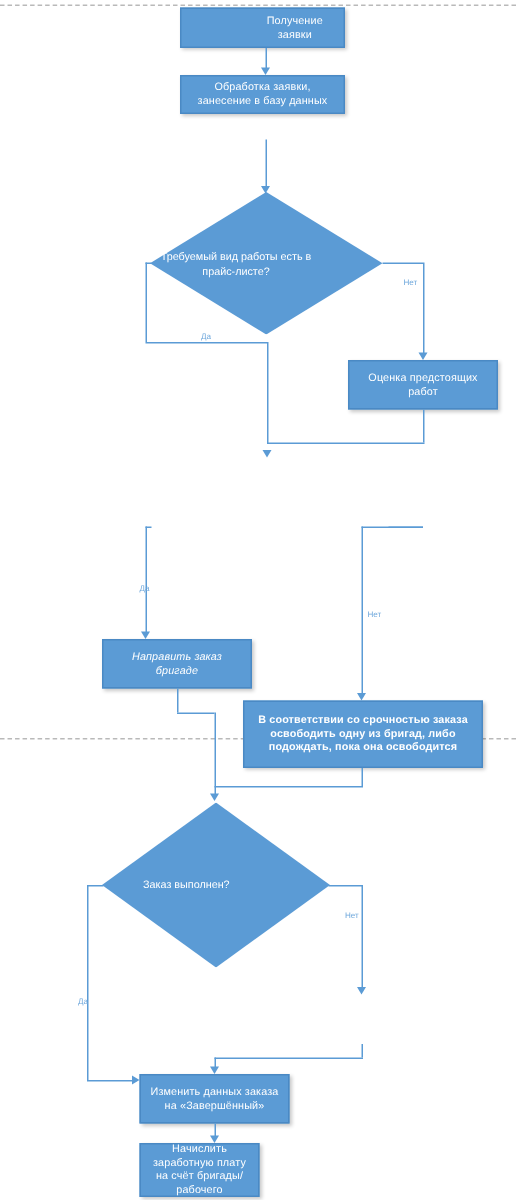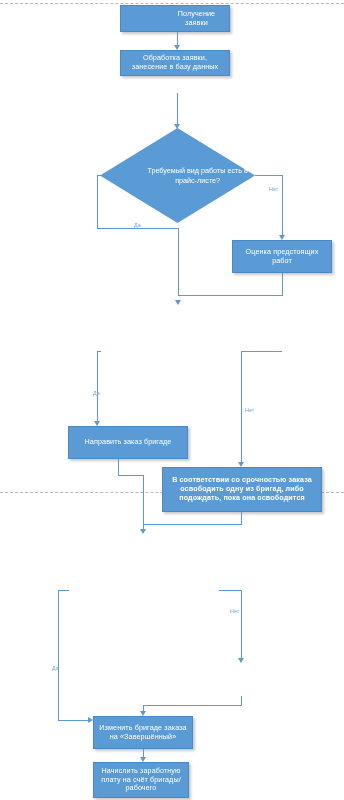--- a/index.html
+++ b/index.html
@@ -43,21 +43,21 @@
   }
   .node span { display: block; width: 100%; }
 
   .diamond {
     position: absolute;
     box-sizing: border-box;
     background: #5B9BD5;
     color: #fff;
     display: flex;
     align-items: center;
-    justify-content: flex-end;
+    justify-content: flex-start;
     text-align: center;
     font-size: 7.2px;
     line-height: 1.35;
     clip-path: polygon(50% 0%, 100% 50%, 50% 100%, 0% 50%);
     filter: drop-shadow(1.5px 1.5px 2px rgba(0,0,0,0.20));
   }
   .diamond span { display: block; width: 74%; }
 
   
   .line {
@@ -132,21 +132,21 @@
   <div class="line v" style="left:178px; top:228px; height:68px;"></div>
   <div class="edge-label" style="left:134px; top:222px;">Да</div>
   <div class="arrow down" style="left:175px; top:300px;"></div>
 
 
   <div class="line h" style="left:97px; top:351px; width:4px;"></div>
   <div class="line v" style="left:97px; top:351px; height:73px;"></div>
   <div class="arrow down" style="left:94px; top:421px;"></div>
   <div class="edge-label" style="left:93px; top:390px;">Да</div>
 
-  <div class="node" style="left:68px; top:426px; width:120px; height:33px;">
+  <div class="node" style="left:68px; top:426px; width:100px; height:33px;font-style:italic;">
     <span>Направить заказ бригаде</span>
   </div>
   <div class="line v" style="left:118px; top:459px; height:16px;"></div>
   <div class="line h" style="left:118px; top:475px; width:25px;"></div>
   <div class="line v" style="left:143px; top:475px; height:57px;"></div>
 
   <div class="line h" style="left:259px; top:351px; width:23px;"></div>
   <div class="line v" style="left:241px; top:351px; height:0px;"></div>
   <div class="line v" style="left:242px; top:351px; height:0;"></div>
   <div class="line h" style="left:241px; top:351px; width:41px;"></div>
@@ -154,40 +154,43 @@
   <div class="arrow down" style="left:238px; top:462px;"></div>
   <div class="edge-label" style="left:245px; top:407px;">Нет</div>
 
   <div class="node" style="left:162px; top:467px; width:160px; height:45px;font-weight:bold;">
     <span>В соответствии со срочностью заказа освободить одну из бригад, либо подождать, пока она освободится</span>
   </div>
   <div class="line v" style="left:241px; top:512px; height:12px;"></div>
   <div class="line h" style="left:143px; top:524px; width:99px;"></div>
   <div class="arrow down" style="left:140px; top:529px;"></div>
 
+  <div class="diamond" style="left:68px; top:535px; width:152px; height:110px;">
+    <span>Заказ выполнен?</span>
+  </div>
 
   <div class="line h" style="left:58px; top:590px; width:11px;"></div>
   <div class="line v" style="left:58px; top:590px; height:130px;"></div>
   <div class="line h" style="left:58px; top:720px; width:33px;"></div>
   <div class="arrow right" style="left:88px; top:717px;"></div>
   <div class="edge-label" style="left:52px; top:665px;">Да</div>
 
   <div class="line h" style="left:219px; top:590px; width:23px;"></div>
   <div class="line v" style="left:241px; top:590px; height:70px;"></div>
   <div class="arrow down" style="left:238px; top:658px;"></div>
   <div class="edge-label" style="left:230px; top:608px;">Нет</div>
 
   <div class="line v" style="left:241px; top:696px; height:9px;"></div>
   <div class="line h" style="left:143px; top:705px; width:99px;"></div>
   <div class="line v" style="left:143px; top:705px; height:9px;"></div>
   <div class="arrow down" style="left:140px; top:711px;"></div>
 
   <div class="node" style="left:93px; top:716px; width:100px; height:33px;">
-    <span>Изменить бригаде заказа на «Завершённый»</span>
+    <span>Изменить данных заказа на «Завершённый»</span>
   </div>
   <div class="line v" style="left:143px; top:749px; height:11px;"></div>
   <div class="arrow down" style="left:140px; top:757px;"></div>
 
-  <div class="node" style="left:93px; top:762px; width:96px; height:36px;">
+  <div class="node" style="left:93px; top:762px; width:80px; height:36px;">
     <span>Начислить заработную плату на счёт бригады/ рабочего</span>
   </div>
 
 </div>
 
 </body></html>

